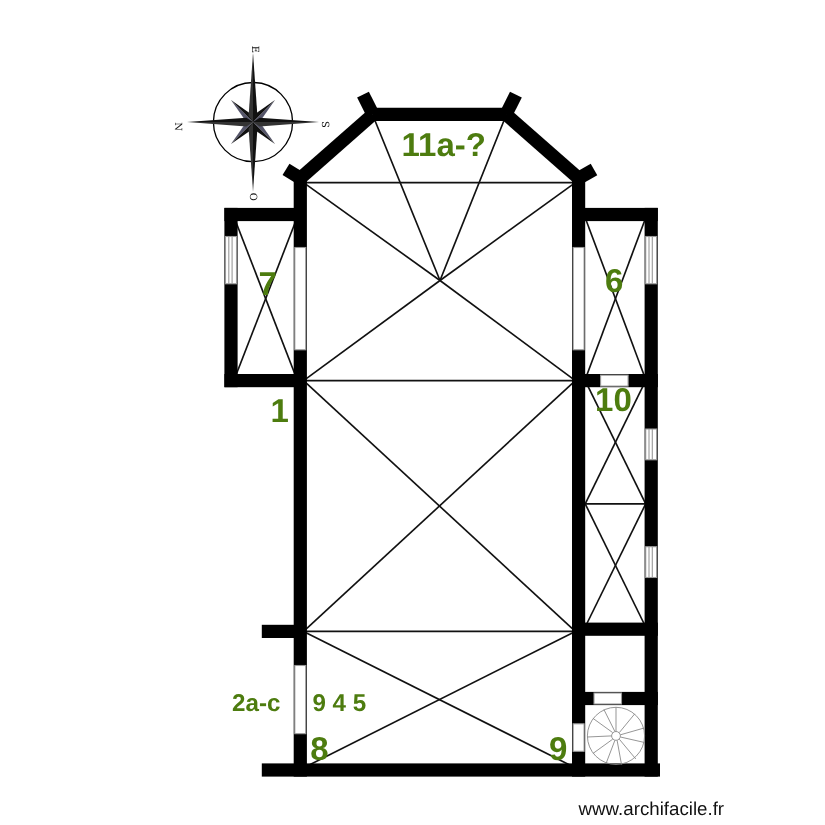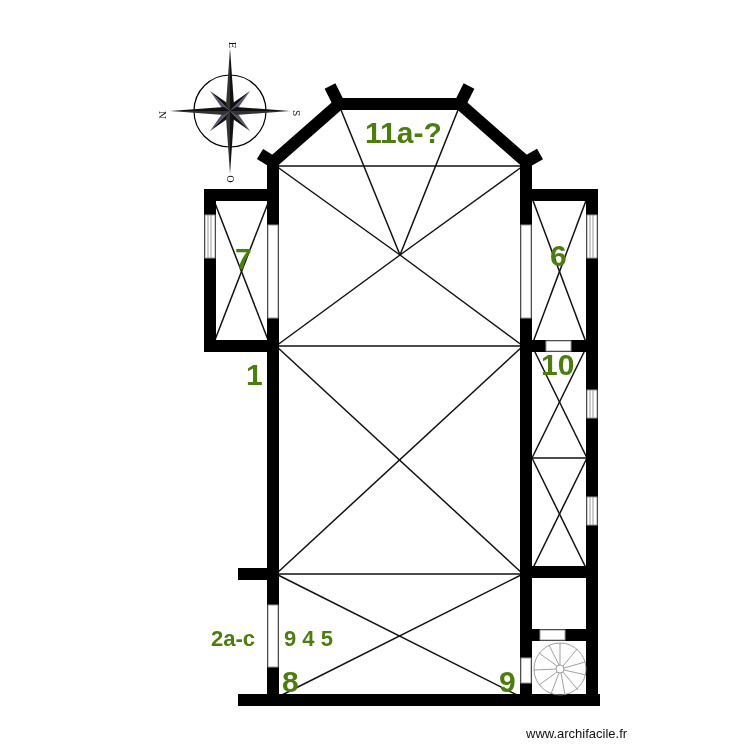--- a/index.html
+++ b/index.html
@@ -3,21 +3,21 @@
 <meta charset="utf-8">
 <style>
   html, body { margin: 0; padding: 0; background: #ffffff; }
   body { width: 750px; height: 750px; position: relative; overflow: hidden;
          font-family: "Liberation Sans", sans-serif; }
   #plan { position: absolute; left: 0; top: 0; }
   .room-label { position: absolute; color: #4d7c0f; font-weight: bold;
                 font-family: "Liberation Sans", sans-serif; line-height: 1; white-space: nowrap; }
   .lbl-big { font-size: 30px; }
   .lbl-med { font-size: 22px; text-align: center; }
-  .watermark { position: absolute; left: 526px; top: 726px; font-size: 13px; color: #111;
+  .watermark { position: absolute; left: 526px; top: 726px; font-size: 17px; color: #111;
                font-family: "Liberation Sans", sans-serif; }
   .compass-letter { font-family: "DejaVu Serif", serif; font-size: 9px; fill: #111; }
 </style>
 </head>
 <body>
 
 <svg id="plan" width="750" height="750" viewBox="0 0 750 750">
 
   <g>
     <circle cx="230" cy="111" r="36" fill="none" stroke="#000" stroke-width="1.2"></circle>

